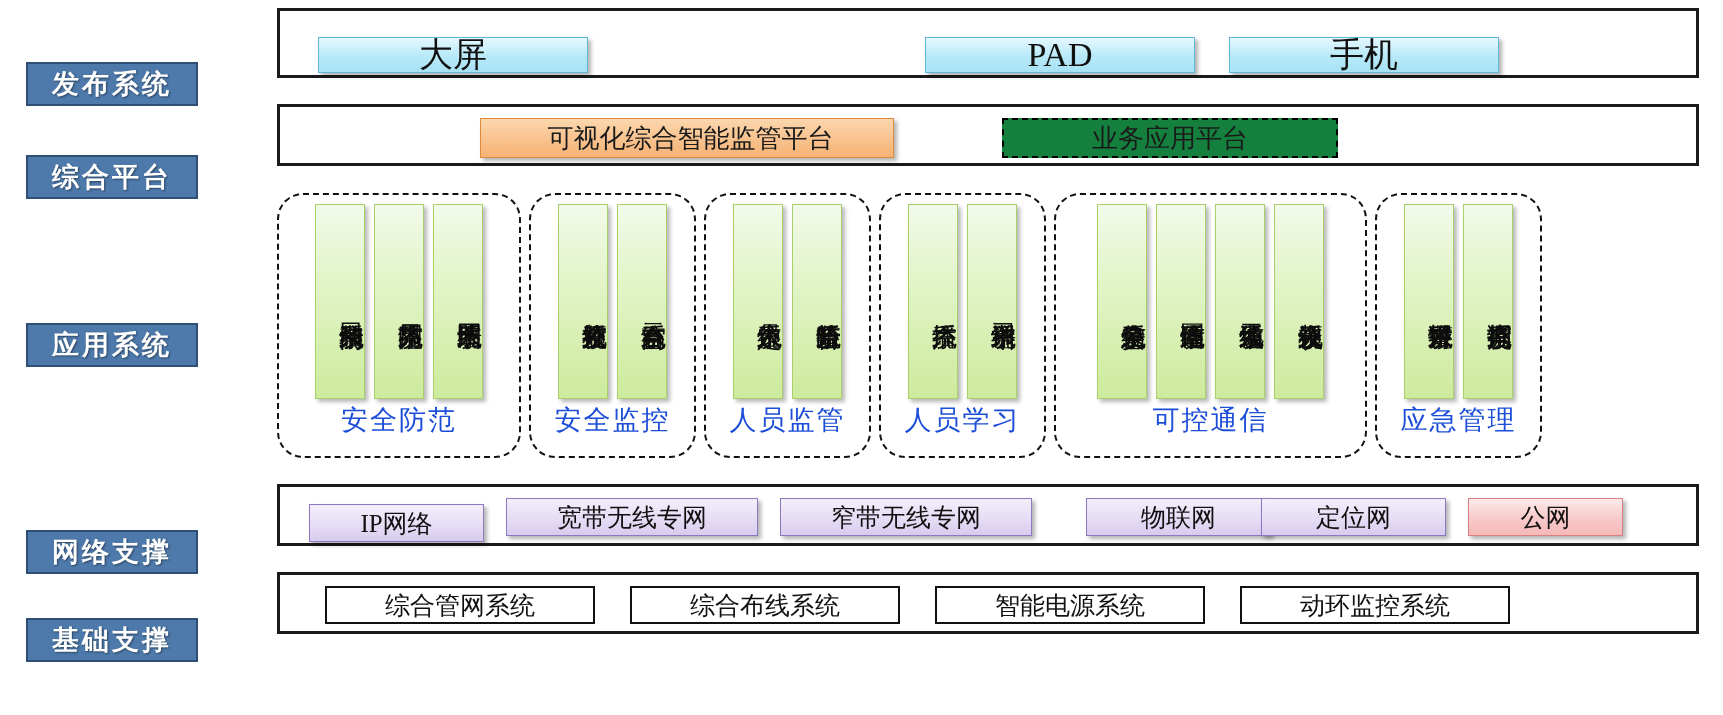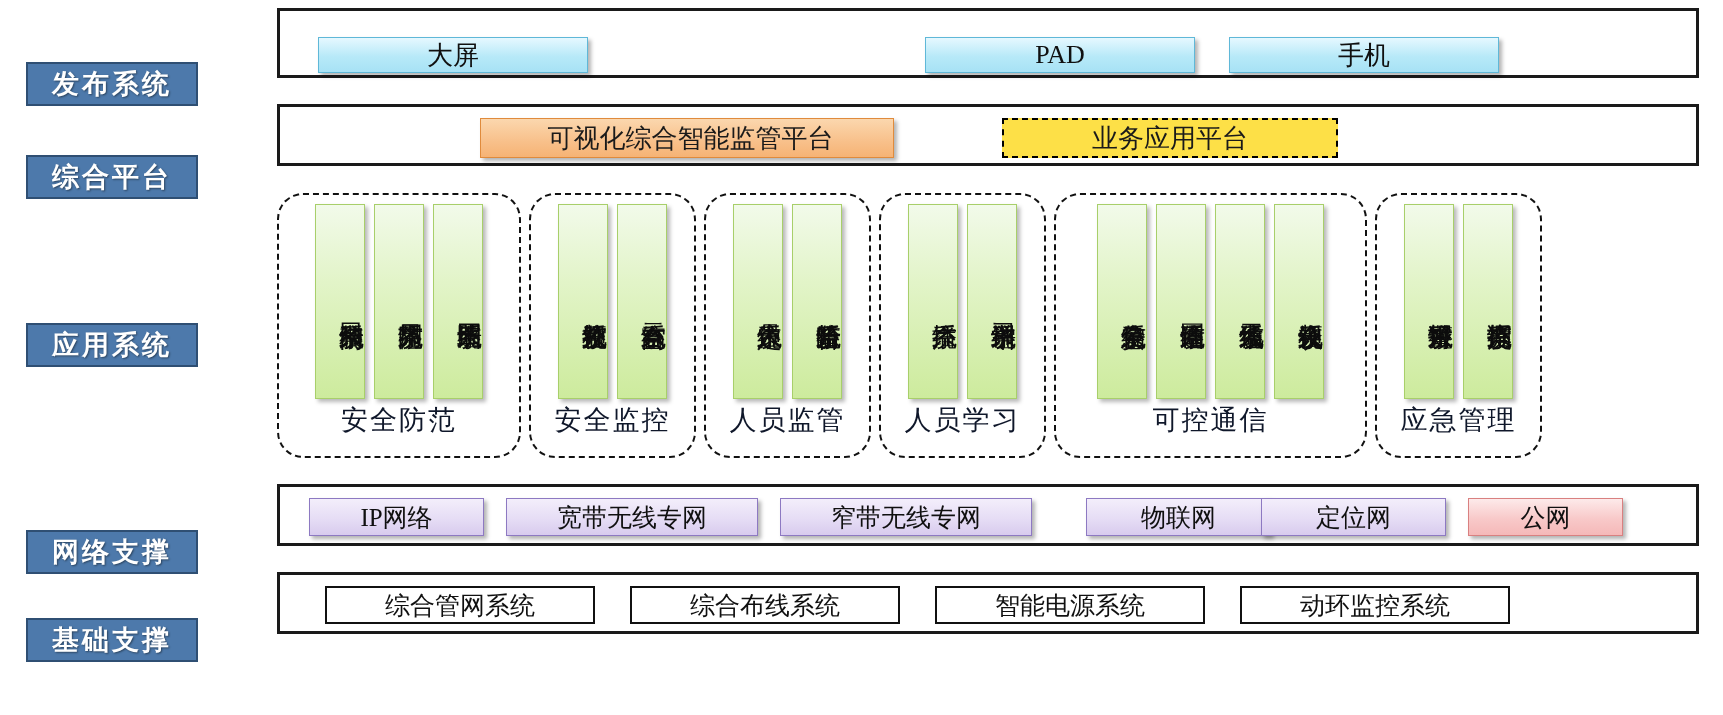--- a/index.html
+++ b/index.html
@@ -39,39 +39,39 @@
   }
 
   
   .chip-blue{
     position:absolute;
     box-sizing:border-box;
     background:linear-gradient(to bottom,#e6f8ff 0%,#b7e9f8 55%,#a7e2f5 100%);
     border:1px solid #5fb8d8;
     box-shadow:3px 3px 4px rgba(0,0,0,.30);
     display:flex;align-items:center;justify-content:center;
-    font-size:26px;color:#101010;
+    font-size:34px;color:#101010;
     height:36px;top:26px;
   }
 
   
   .chip-orange{
     position:absolute;
     box-sizing:border-box;
     background:linear-gradient(to bottom,#fbd7ae 0%,#f8c08a 60%,#f6b375 100%);
     border:1px solid #e08b3c;
     box-shadow:3px 3px 4px rgba(0,0,0,.30);
     display:flex;align-items:center;justify-content:center;
     font-size:26px;color:#1a1a1a;
     height:40px;
   }
   .chip-dashed{
     position:absolute;
     box-sizing:border-box;
-    background:#fde047;
+    background:#15803d;
     border:2px dashed #000000;
     display:flex;align-items:center;justify-content:center;
     font-size:26px;color:#1a1a1a;
     height:40px;
   }
 
   
   .grp{
     position:absolute;
     box-sizing:border-box;
@@ -97,21 +97,21 @@
     padding-top:5px;
     font-size:25px;line-height:1.02;color:#0d0d0d;
     letter-spacing:0px;
     white-space:nowrap;
   }
   .grp-title{
     position:absolute;
     left:0;right:0;bottom:18px;
     text-align:center;
     font-size:27px;
-    color:#0f172a;
+    color:#1d4ed8;
     letter-spacing:2px;
   }
 
   
   .chip-purple{
     position:absolute;
     box-sizing:border-box;
     background:linear-gradient(to bottom,#f3eefb 0%,#e6ddf5 55%,#d8cbee 100%);
     border:1px solid #8d79c2;
     box-shadow:3px 3px 4px rgba(0,0,0,.30);
@@ -205,21 +205,21 @@
 
   <div class="grp" style="left:1375px;width:167px;">
     <div class="grp-cols">
       <div class="vbox">报警对讲系统</div>
       <div class="vbox">调度指挥系统</div>
     </div>
     <div class="grp-title">应急管理</div>
   </div>
 
   <div class="band" style="top:484px;height:62px;">
-    <div class="chip-purple" style="left:29px;width:175px;top:11px;">IP网络</div>
+    <div class="chip-purple" style="left:29px;width:175px;top:17px;">IP网络</div>
     <div class="chip-purple" style="left:226px;width:252px;top:11px;">宽带无线专网</div>
     <div class="chip-purple" style="left:500px;width:252px;top:11px;">窄带无线专网</div>
     <div class="chip-purple" style="left:774px;width:185px;top:11px;margin-left:32px;">物联网</div>
     <div class="chip-purple" style="left:981px;width:185px;top:11px;">定位网</div>
     <div class="chip-pink" style="left:1188px;width:155px;top:11px;">公网</div>
   </div>
 
   <div class="band" style="top:572px;height:62px;">
     <div class="chip-white" style="left:45px;width:270px;top:11px;">综合管网系统</div>
     <div class="chip-white" style="left:350px;width:270px;top:11px;">综合布线系统</div>

